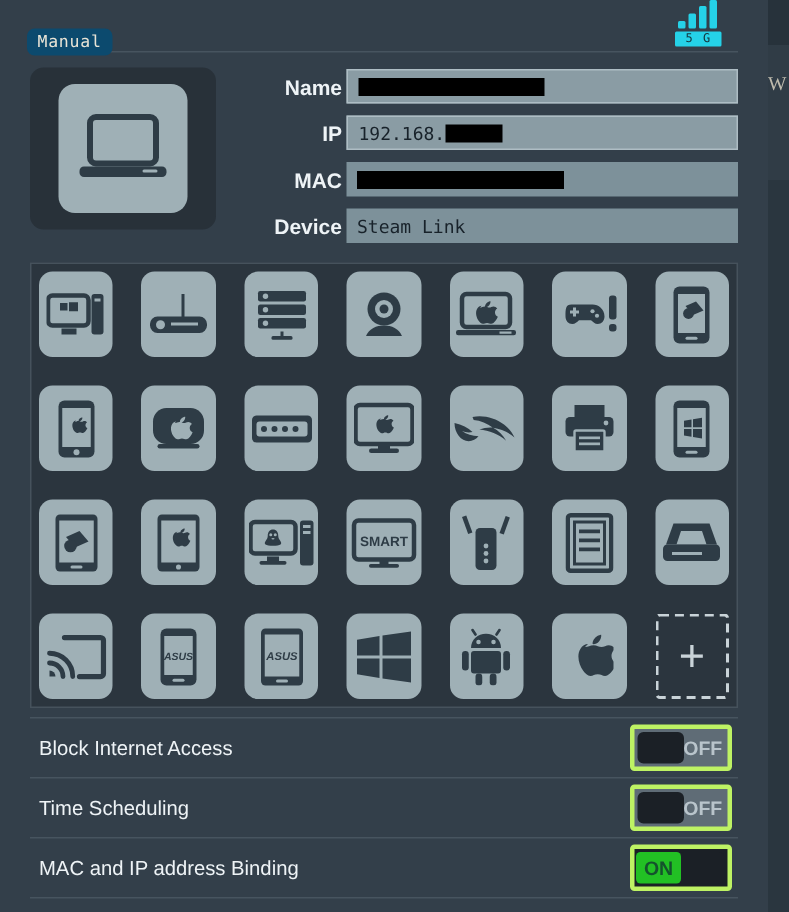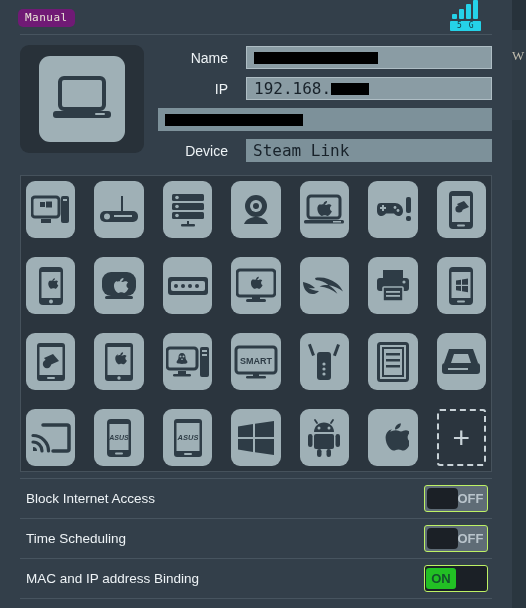--- a/index.html
+++ b/index.html
@@ -33,22 +33,22 @@
   }
   #modal-inner{
     position:absolute;top:0;left:8px;width:496px;height:608px;
   }
 
   
   .header{
     position:relative;height:34px;
   }
   .manual-badge{
-    position:absolute;left:10px;top:9px;
-    background:#701a75;
+    position:absolute;left:10px;top:19px;
+    background:#0c4a6e;
     border-radius:5px;
     padding:2px 7px 3px 7px;
     font-family:"DejaVu Sans Mono","Liberation Mono",monospace;
     font-size:11px;
     letter-spacing:.5px;
     color:#e9e4d6;
     line-height:13px;
   }
   .signal{
     position:absolute;right:14px;top:1px;
@@ -103,30 +103,30 @@
     color:#dfe6ea;text-decoration:underline;cursor:pointer;
     margin:0 4px;
   }
 
   .fields{flex:1;padding-left:6px;}
   .field-row{
     display:flex;align-items:center;height:25px;margin-bottom:6px;
   }
   .field-row:last-child{margin-bottom:0;}
   .field-label{
-    width:70px;flex:none;text-align:right;padding-right:18px;
-    font-size:14px;color:#eef3f6;
+    width:70px;flex:none;text-align:right;padding-right:3px;
+    font-size:14px;color:#eef3f6;font-weight:bold;
   }
   .field-box{
     flex:1;height:23px;box-sizing:border-box;
     background:#7d919a;
     display:flex;align-items:center;
     padding:0 7px;
     font-family:"DejaVu Sans Mono","Liberation Mono",monospace;
-    font-size:16px;color:#18222a;
+    font-size:12px;color:#18222a;
     position:relative;overflow:hidden;
   }
   .field-box.editable{
     border:1px solid #aebdc4;
     background:#8a9ca4;
   }
   .redact{
     display:inline-block;background:#000;height:12px;vertical-align:middle;
   }
 
@@ -166,21 +166,21 @@
   .toggle-row{
     display:flex;align-items:center;
     height:39px;
     border-top:1px solid #47545f;
     font-size:13.5px;color:#eef3f6;
   }
   .toggle-row:last-child{border-bottom:1px solid #47545f;gap:20px;}
   .toggle-label{flex:1;padding-left:6px;}
   .switch{
     width:62px;height:25px;flex:none;margin-right:4px;
-    border:1px solid #bef264;
+    border:3px solid #bef264;
     border-radius:3px;
     background:#5f6c76;
     position:relative;overflow:hidden;
     cursor:pointer;
     text-decoration:underline;
   }
   .switch .knob{
     position:absolute;top:2px;width:31px;height:21px;
     background:#1b2026;border-radius:4px;
   }
@@ -249,20 +249,21 @@
 
       <div class="field-row">
         <div class="field-label">IP</div>
         <div class="field-box editable">
           <span>192.168.</span>
           <span class="redact" style="width:38px"></span>
         </div>
       </div>
 
       <div class="field-row">
+        <div class="field-label">MAC</div>
         <div class="field-box">
           <span></span>
           <span class="redact" style="width:138px"></span>
         </div>
       </div>
 
       <div class="field-row">
         <div class="field-label">Device</div>
         <div class="field-box">
           <span>Steam Link</span>

